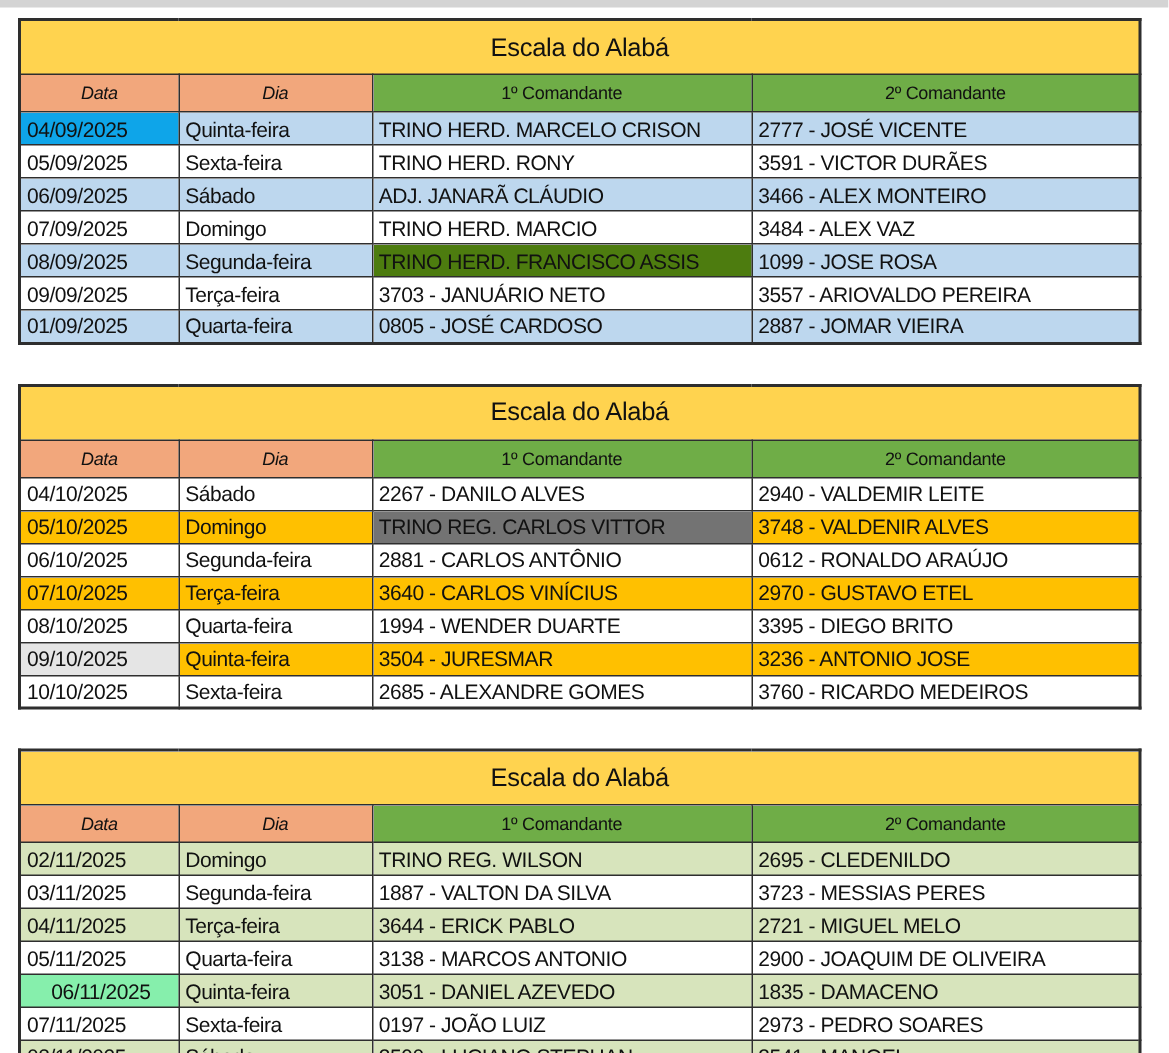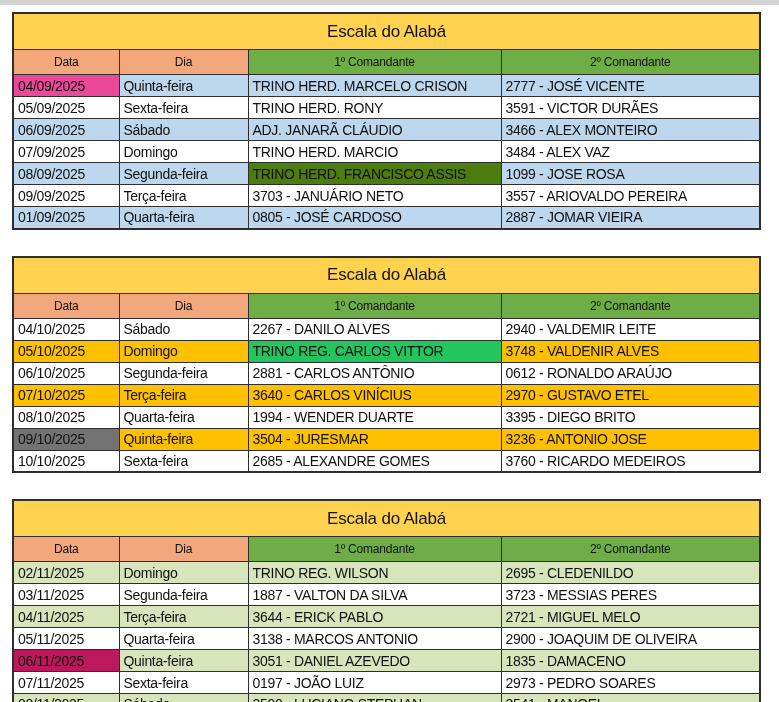--- a/index.html
+++ b/index.html
@@ -44,21 +44,21 @@
     margin-left: 39px;
   }
   tr.header-row th {
     height: 22px;
     font-weight: normal;
     font-size: 12px;
     text-align: center;
     vertical-align: middle;
     letter-spacing: -0.2px;
   }
-  tr.header-row th.hdr-left  { background: var(--hdr-left-bg); }
+  tr.header-row th.hdr-left  { background: var(--hdr-left-bg); font-style: italic; }
   tr.header-row th.hdr-right { background: var(--hdr-right-bg); }
   tbody tr { height: 22px; }
   tbody td {
     font-size: 14px;
     letter-spacing: -0.3px;
     vertical-align: middle;
     padding: 0 2px 0 4px;
     background: #ffffff;
   }
 </style>
@@ -82,21 +82,21 @@
       </tr>
       <tr class="header-row">
         <th class="hdr-left">Data</th>
         <th class="hdr-left">Dia</th>
         <th class="hdr-right">1º Comandante</th>
         <th class="hdr-right">2º Comandante</th>
       </tr>
     </thead>
     <tbody>
         <tr>
-          <td style="background: #ec4899;">04/09/2025</td>
+          <td style="background: #0ea5e9;">04/09/2025</td>
           <td style="background: rgb(189, 215, 238);">Quinta-feira</td>
           <td style="background: rgb(189, 215, 238);">TRINO HERD. MARCELO CRISON</td>
           <td style="background: rgb(189, 215, 238);">2777 - JOSÉ VICENTE</td>
         </tr>
         <tr>
           <td>05/09/2025</td>
           <td>Sexta-feira</td>
           <td>TRINO HERD. RONY</td>
           <td>3591 - VICTOR DURÃES</td>
         </tr>
@@ -154,21 +154,21 @@
     <tbody>
         <tr>
           <td>04/10/2025</td>
           <td>Sábado</td>
           <td>2267 - DANILO ALVES</td>
           <td>2940 - VALDEMIR LEITE</td>
         </tr>
         <tr>
           <td style="background: rgb(255, 192, 0);">05/10/2025</td>
           <td style="background: rgb(255, 192, 0);">Domingo</td>
-          <td style="background: #22c55e;">TRINO REG. CARLOS VITTOR</td>
+          <td style="background: #737373;">TRINO REG. CARLOS VITTOR</td>
           <td style="background: rgb(255, 192, 0); margin-left: 24px;">3748 - VALDENIR ALVES</td>
         </tr>
         <tr>
           <td>06/10/2025</td>
           <td>Segunda-feira</td>
           <td>2881 - CARLOS ANTÔNIO</td>
           <td>0612 - RONALDO ARAÚJO</td>
         </tr>
         <tr>
           <td style="background: rgb(255, 192, 0);">07/10/2025</td>
@@ -176,21 +176,21 @@
           <td style="background: rgb(255, 192, 0);">3640 - CARLOS VINÍCIUS</td>
           <td style="background: rgb(255, 192, 0);">2970 - GUSTAVO ETEL</td>
         </tr>
         <tr>
           <td>08/10/2025</td>
           <td>Quarta-feira</td>
           <td>1994 - WENDER DUARTE</td>
           <td>3395 - DIEGO BRITO</td>
         </tr>
         <tr>
-          <td style="background: #737373;">09/10/2025</td>
+          <td style="background: #e5e5e5;">09/10/2025</td>
           <td style="background: rgb(255, 192, 0);">Quinta-feira</td>
           <td style="background: rgb(255, 192, 0);">3504 - JURESMAR</td>
           <td style="background: rgb(255, 192, 0);">3236 - ANTONIO JOSE</td>
         </tr>
         <tr>
           <td>10/10/2025</td>
           <td>Sexta-feira</td>
           <td>2685 - ALEXANDRE GOMES</td>
           <td>3760 - RICARDO MEDEIROS</td>
         </tr>
@@ -234,21 +234,21 @@
           <td style="background: rgb(215, 228, 188);">3644 - ERICK PABLO</td>
           <td style="background: rgb(215, 228, 188);">2721 - MIGUEL MELO</td>
         </tr>
         <tr>
           <td>05/11/2025</td>
           <td>Quarta-feira</td>
           <td>3138 - MARCOS ANTONIO</td>
           <td>2900 - JOAQUIM DE OLIVEIRA</td>
         </tr>
         <tr>
-          <td style="background: #be185d;">06/11/2025</td>
+          <td style="background: #86efac; text-align: center;">06/11/2025</td>
           <td style="background: rgb(215, 228, 188);">Quinta-feira</td>
           <td style="background: rgb(215, 228, 188);">3051 - DANIEL  AZEVEDO</td>
           <td style="background: rgb(215, 228, 188);">1835 - DAMACENO</td>
         </tr>
         <tr>
           <td>07/11/2025</td>
           <td>Sexta-feira</td>
           <td>0197 - JOÃO LUIZ</td>
           <td>2973 - PEDRO SOARES</td>
         </tr>

